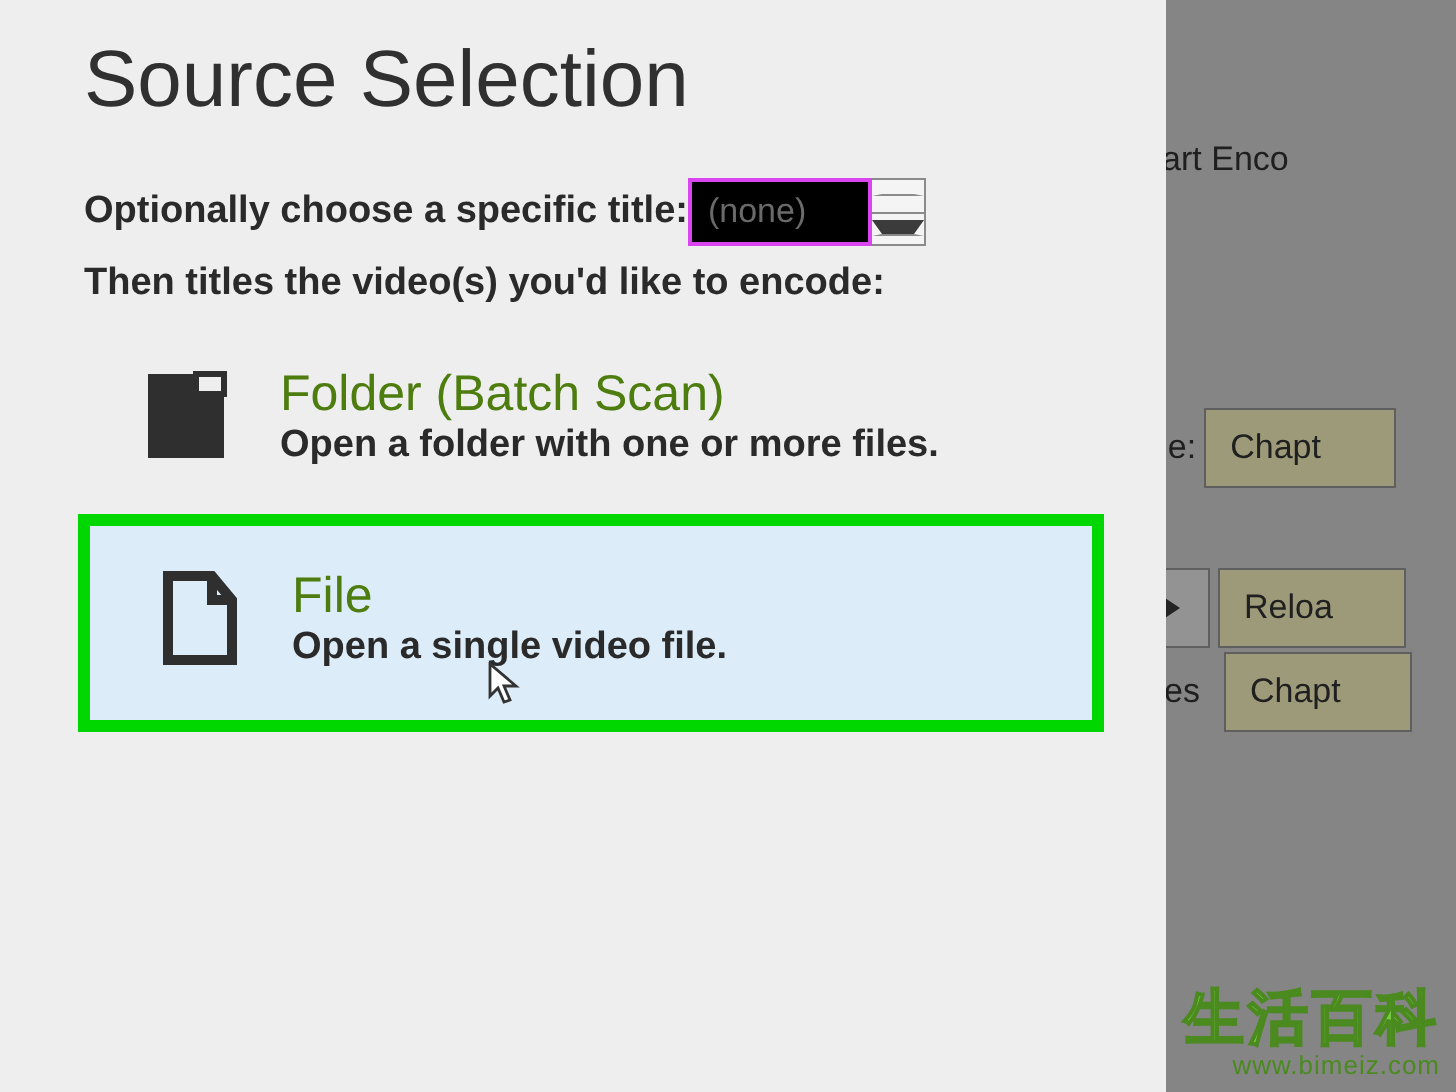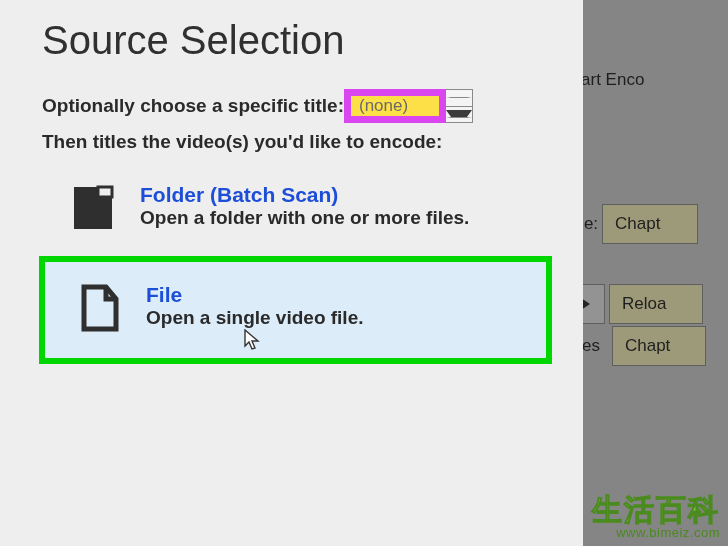--- a/index.html
+++ b/index.html
@@ -14,30 +14,30 @@
   
   .wm{position:absolute;right:8px;bottom:6px;text-align:right}
   .wm .cn{font-size:30px;font-weight:900;color:#7ac943;line-height:1;letter-spacing:2px;-webkit-text-stroke:1px #4a8a1f}
   .wm .url{font-size:13px;color:#4a8a1f;letter-spacing:.5px}
   
   .panel{position:absolute;left:0;top:0;width:583px;height:546px;background:#eeeeee;padding:18px 34px 18px 42px;box-sizing:border-box}
   .panel h1{margin:0 0 26px 0;font-weight:300;font-size:40px;color:#303030}
   .row{display:flex;align-items:center;}
   .row .txt{font-size:19px;font-weight:600;color:#2a2a2a}
   .spin{display:flex;align-items:stretch;height:34px}
-  .spin .val{border:7px solid #d946ef;background:#fde047;color:#6a6a6a;font-size:17px;width:72px;display:flex;align-items:center;padding:4px 8px}
+  .spin .val{border:2px solid #d946ef;background:#000000;color:#6a6a6a;font-size:17px;width:72px;display:flex;align-items:center;padding:4px 8px}
   .spin .arrows{display:flex;flex-direction:column;width:26px;border:1px solid #8a8a8a;border-left:none;background:#f4f4f4}
   .spin .arrows div{flex:1;display:flex;align-items:center;justify-content:center}
   .spin .arrows div:first-child{border-bottom:1px solid #8a8a8a}
   .spin .tri-up{width:0;height:0;border-left:5px solid transparent;border-right:5px solid transparent;border-bottom:7px solid #3b3b3b}
   .spin .tri-dn{width:0;height:0;border-left:5px solid transparent;border-right:5px solid transparent;border-top:7px solid #3b3b3b}
   .sub{font-size:19px;font-weight:600;color:#2a2a2a;margin:8px 0 20px}
   .option{display:flex;align-items:flex-start;gap:22px;padding:10px 10px 10px 26px;margin:0 0 16px 0}
   .option .icon{width:50px;height:50px;flex:0 0 50px}
-  .option .labels .t{font-size:21px;font-weight:700;color:#1d4ed8}
+  .option .labels .t{font-size:25px;font-weight:400;color:#4d7c0f}
   .option .labels .d{font-size:19px;font-weight:600;color:#2a2a2a}
   .option.file{background:#dcecf8;outline:6px solid #00d600;outline-offset:-3px;padding:24px 10px 28px 32px;position:relative}
   .cursor{position:absolute;left:202px;bottom:10px}
   
   .folder-svg,.file-svg{display:block}
 </style>
 </head>
 <body>
 <div class="canvas">
 

